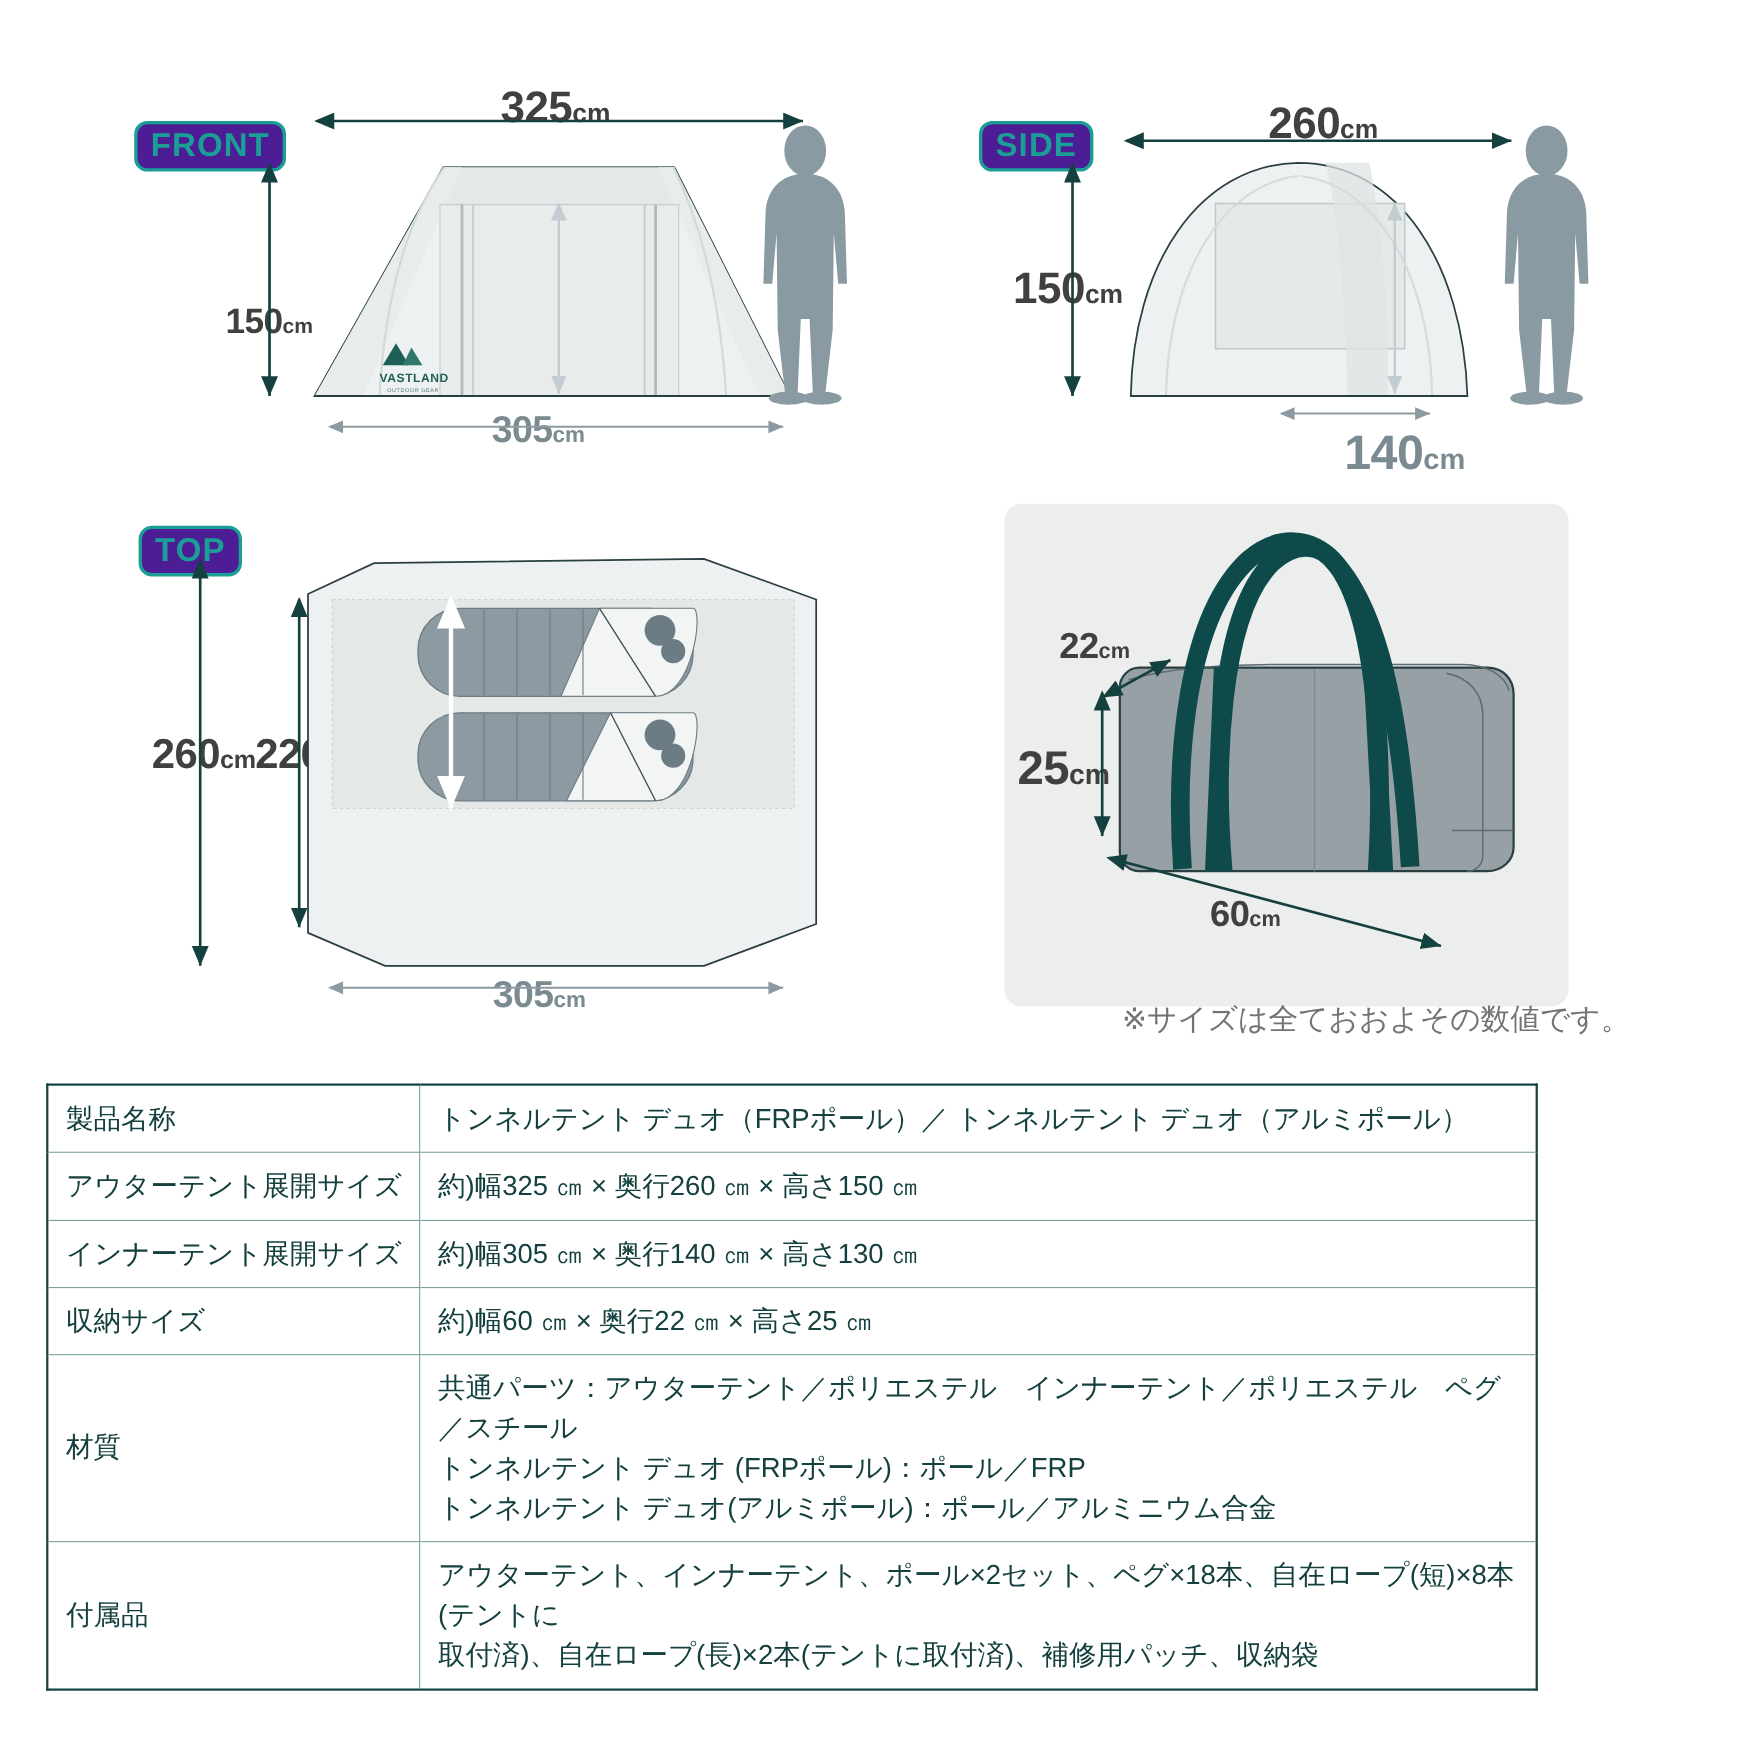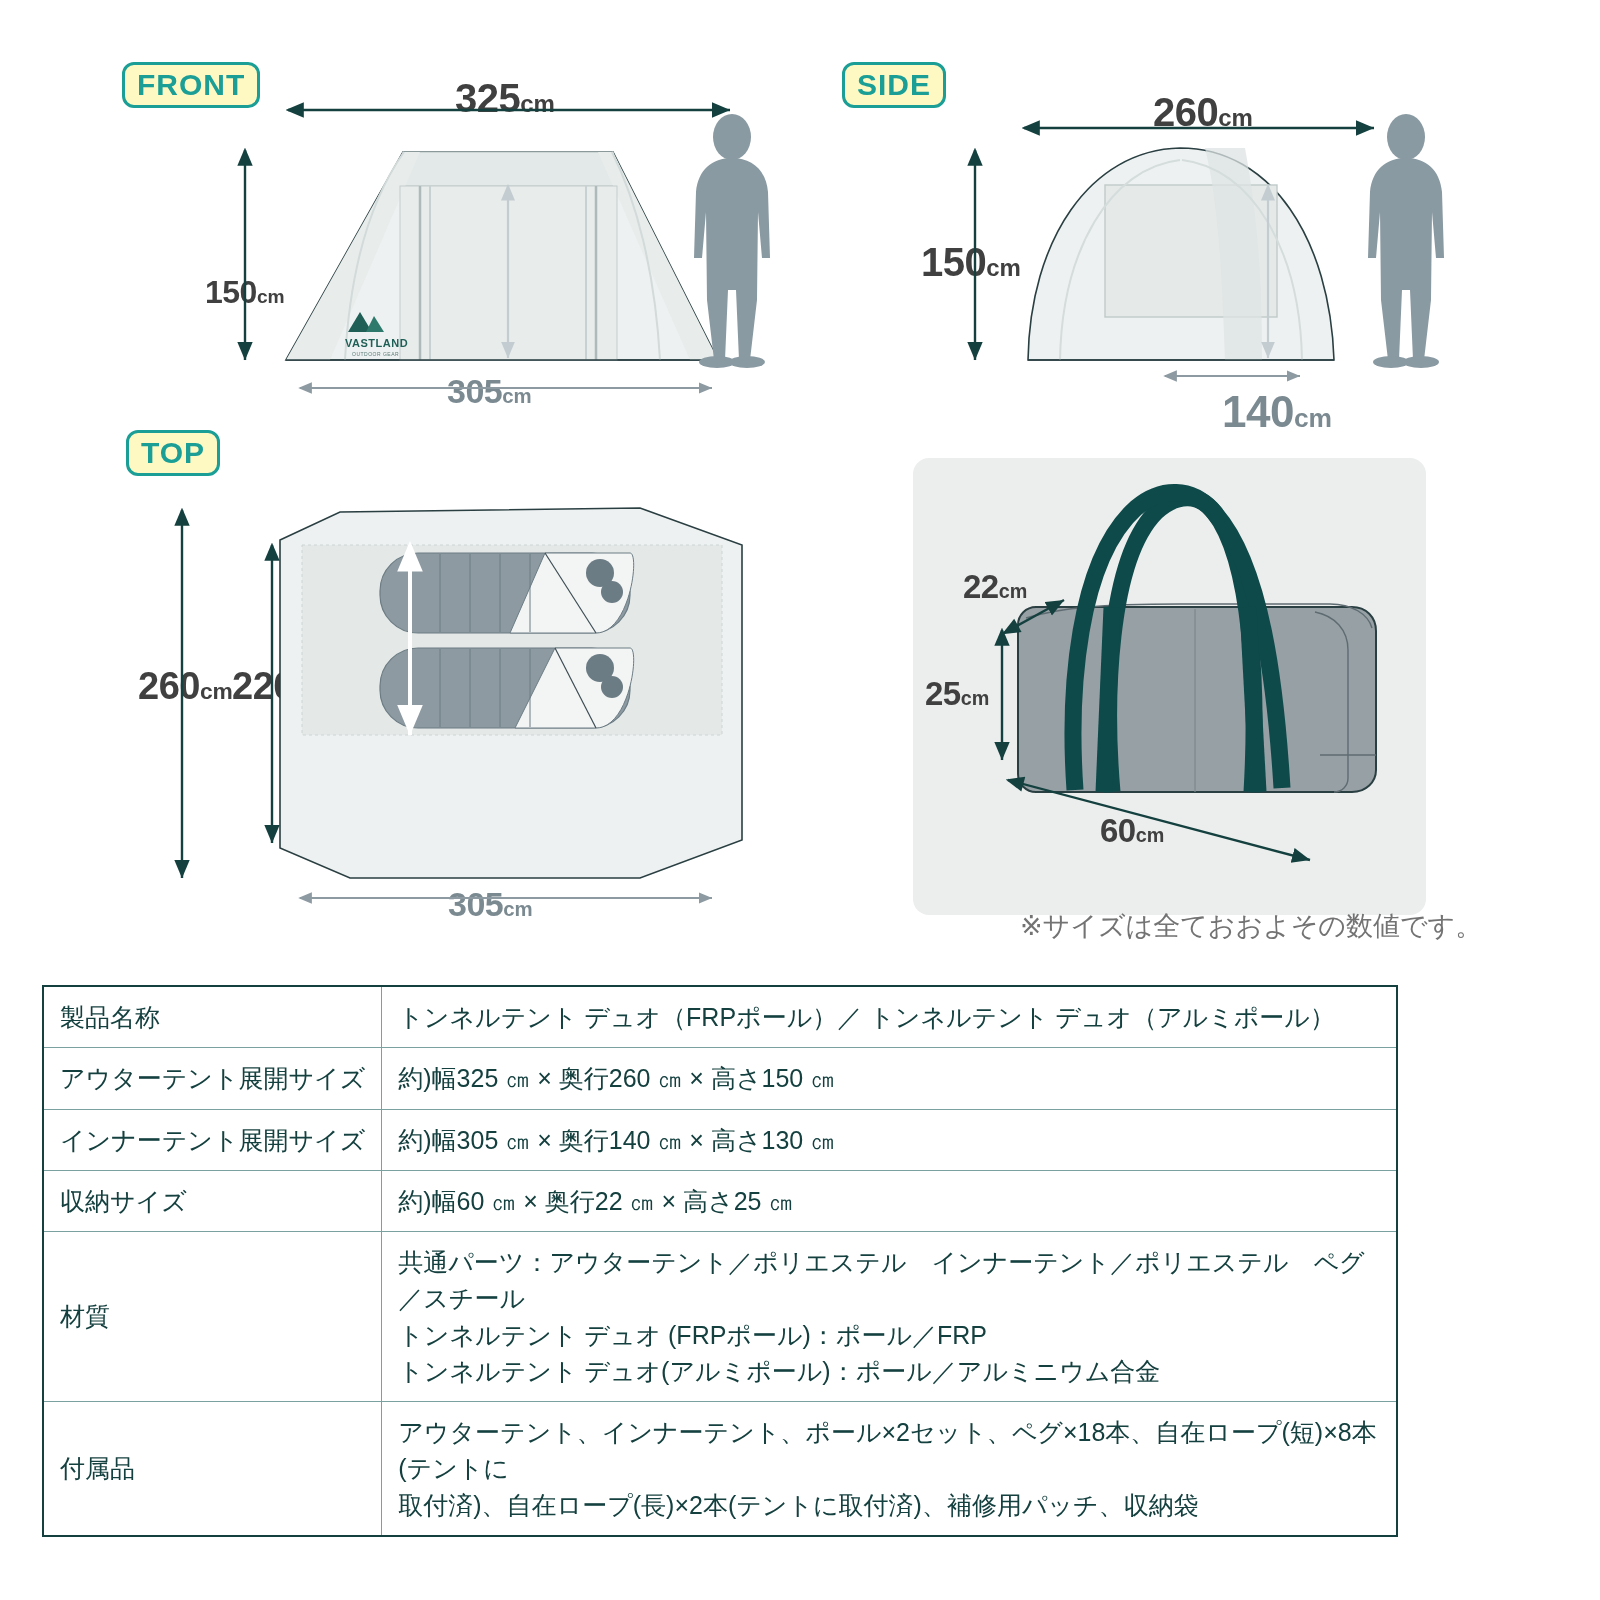--- a/index.html
+++ b/index.html
@@ -17,23 +17,24 @@
   
   .badge{
     position:absolute;
     border:3px solid #1a9e96;
     border-radius:12px;
     color:#1a9e96;
     font-size:30px;
     font-weight:700;
     letter-spacing:1px;
     display:flex; align-items:center; justify-content:center;
-    background:#fef9c3;
+    background:#4c1d95;
     height:46px;
     padding:0 12px;
+    margin-top:48px;
   }
 
   
   .dim{
     position:absolute;
     font-weight:700;
     white-space:nowrap;
     letter-spacing:-0.5px;
   }
   .dim .u{ font-size:0.6em; font-weight:700; letter-spacing:0; }
@@ -108,21 +109,21 @@
 </div>
 
 <div class="dim dim-light" style="left:465px; top:256px; font-size:35px;">
   <span>130</span><span class="u">cm</span>
 </div>
 
 <div class="dim dim-mid" style="left:447px; top:372px; font-size:34px;">
   <span>305</span><span class="u">cm</span>
 </div>
 
-<div class="badge" style="left:842px; top:62px;">
+<div class="badge" style="left:890px; top:62px;">
   <span>SIDE</span>
 </div>
 
 <div class="dim dim-dark" style="left:1153px; top:90px; font-size:40px;">
   <span>260</span><span class="u">cm</span>
 </div>
 
 <div class="dim dim-dark" style="left:921px; top:240px; font-size:40px;">
   <span>150</span><span class="u">cm</span>
 </div>
@@ -154,21 +155,21 @@
 <div class="dim dim-mid" style="left:448px; top:885px; font-size:34px;">
   <span>305</span><span class="u">cm</span>
 </div>
 
 <div class="bag-panel"></div>
 
 <div class="dim dim-dark" style="left:963px; top:568px; font-size:33px;">
   <span>22</span><span class="u">cm</span>
 </div>
 
-<div class="dim dim-dark" style="left:925px; top:675px; font-size:33px;">
+<div class="dim dim-dark" style="left:925px; top:675px; font-size:43px;">
   <span>25</span><span class="u">cm</span>
 </div>
 
 <div class="dim dim-dark" style="left:1100px; top:812px; font-size:33px;">
   <span>60</span><span class="u">cm</span>
 </div>
 
 <div class="note">※サイズは全ておおよその数値です。</div>
 
 <svg class="layer" viewBox="0 0 1600 1600">

